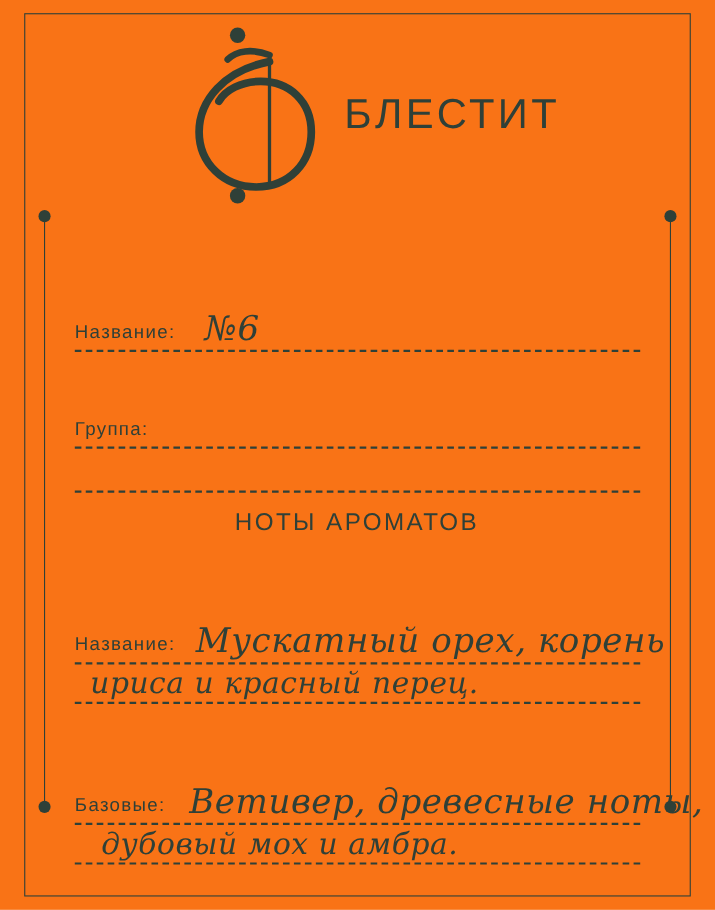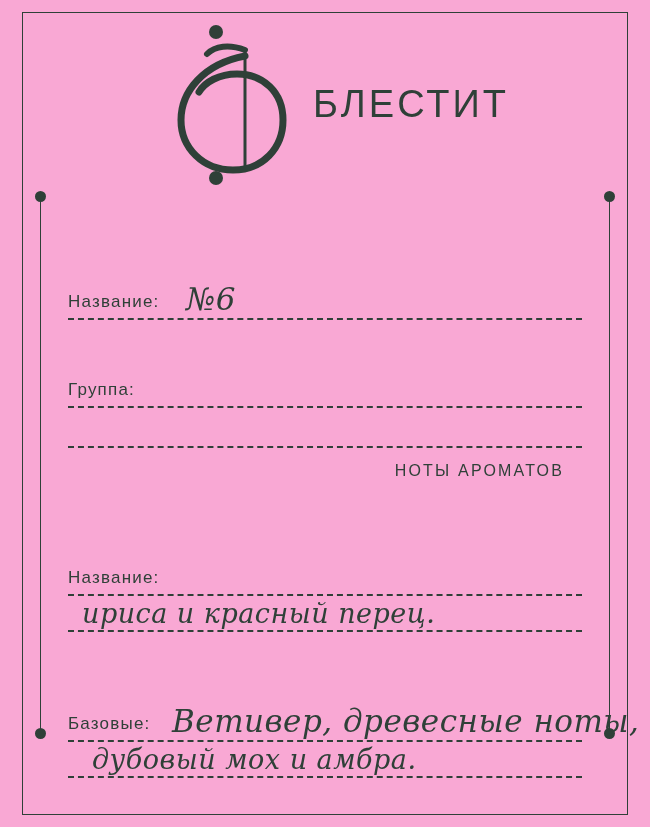--- a/index.html
+++ b/index.html
@@ -11,21 +11,21 @@
     height: 827px;
     background: #f2ead9;
     font-family: "Liberation Sans", sans-serif;
     overflow: hidden;
   }
 
   .card {
     position: relative;
     width: 650px;
     height: 827px;
-    background: #f9a8d4;
+    background: #f97316;
     box-sizing: border-box;
   }
 
   
   .frame {
     position: absolute;
     left: 22px;
     top: 12px;
     right: 22px;
     bottom: 12px;
@@ -127,25 +127,25 @@
     font-size: 27px;
     color: #2f4038;
     white-space: nowrap;
     letter-spacing: 0.5px;
   }
   .hand.big {
     font-size: 31px;
   }
 
   .section-title {
-    text-align: right;
-    font-size: 16px;
+    text-align: center;
+    font-size: 22px;
     letter-spacing: 2.2px;
     color: #2f4038;
-    margin: 14px 18px 6px 0;
+    margin: 14px 1px 6px 0;
   }
 
   .gap-sm { height: 8px; }
   .gap-lg { height: 30px; }
 
   
   .v-name   { left: 118px; }
   .v-group  { left: 108px; }
   .v-top    { left: 100px; }
   .v-top2   { left: 24px; }
@@ -202,20 +202,21 @@
     </div>
 
     <div class="section-title">НОТЫ АРОМАТОВ</div>
 
 
     <div class="gap-lg"></div>
 
     <div class="field">
       <div class="line">
         <span class="label">Название:</span>
+        <span class="hand big v-mid">Мускатный орех, корень</span>
       </div>
       <div class="line tight">
         <span class="hand v-mid2">ириса и красный перец.</span>
       </div>
     </div>
 
     <div class="gap-lg"></div>
 
     <div class="field">
       <div class="line">

